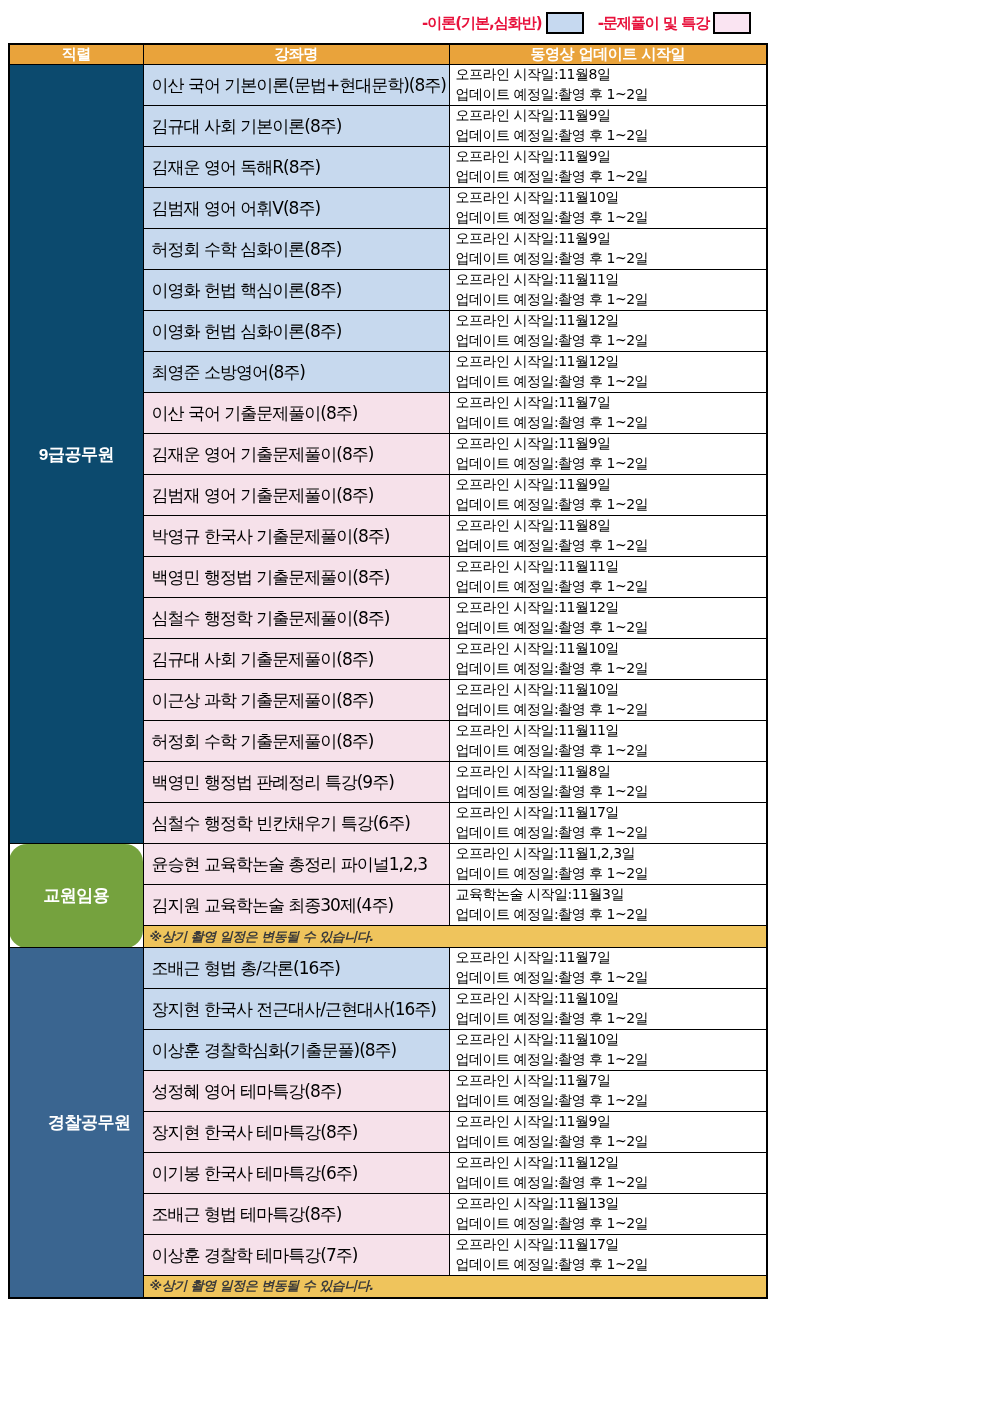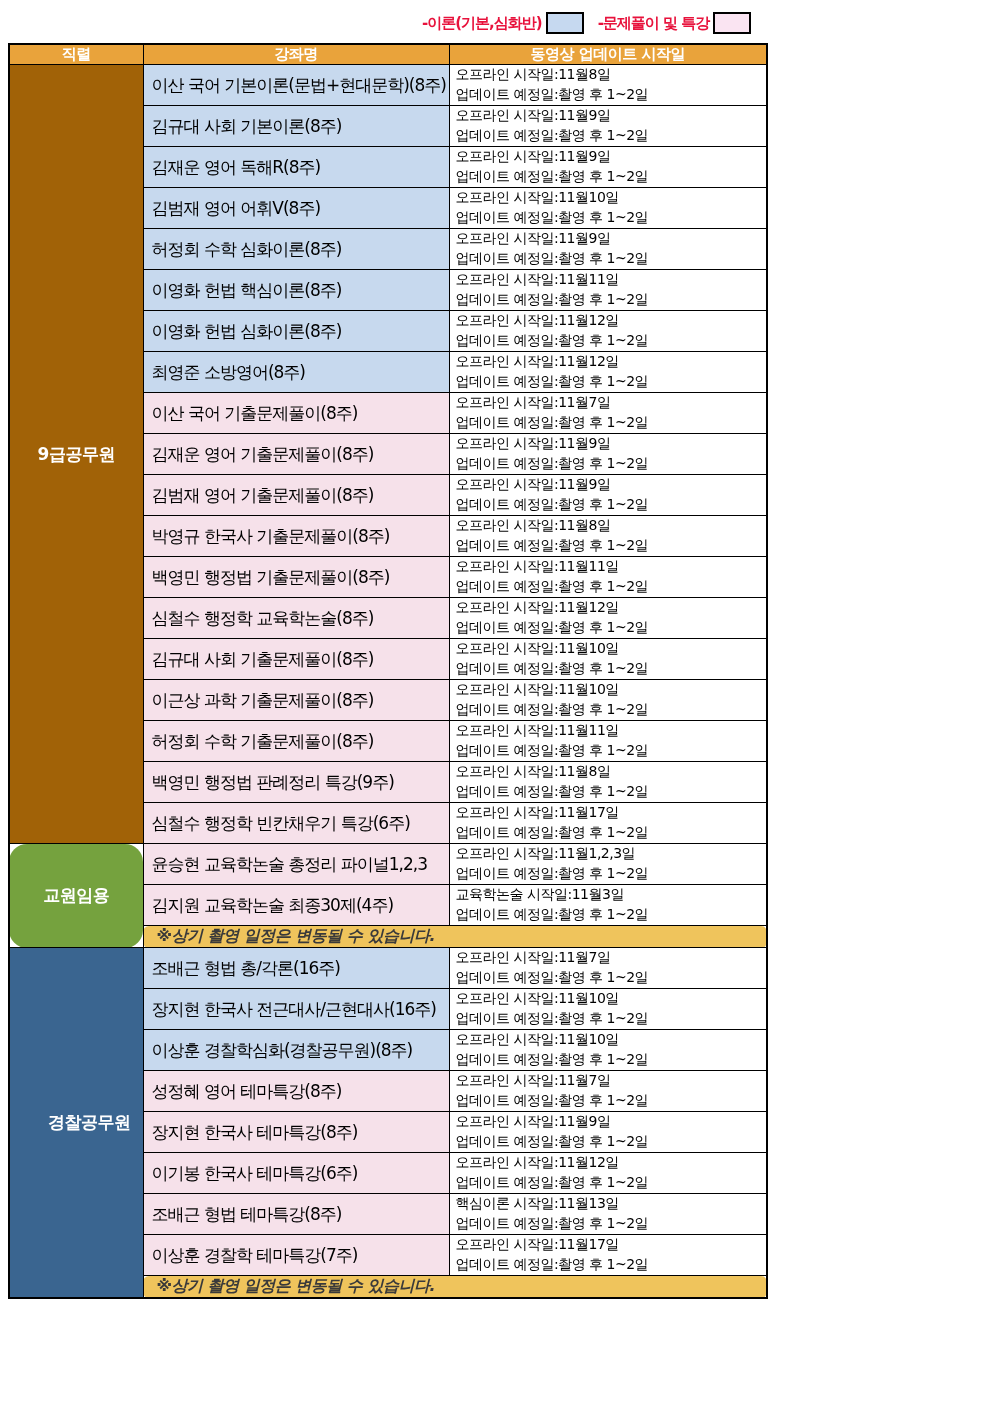--- a/index.html
+++ b/index.html
@@ -20,22 +20,22 @@
             height:16px;letter-spacing:-0.5px;}
   tr.r1{height:20px;} tr.r2{height:21px;} tr.noterow{height:22px;}
   td.cat{color:#fff;font-weight:bold;font-size:17px;text-align:center;vertical-align:middle;letter-spacing:-0.5px;}
   td.course{font-size:17px;color:var(--cell-text);padding-left:8px;vertical-align:middle;letter-spacing:-1px;}
   td.course.theory{background:var(--theory-bg);}
   td.course.problem{background:var(--problem-bg);}
   td.date{font-size:14px;color:var(--cell-text);padding-left:6px;vertical-align:middle;
           background:#fff;letter-spacing:-0.5px;white-space:nowrap;}
   td.d1{border-bottom-style:hidden;}
   td.d2{border-top-style:hidden;}
-  td.note{background:var(--note-bg);font-size:16px;font-style:italic;font-weight:bold;
-          color:#3a3a3a;padding-left:13px;vertical-align:middle;letter-spacing:-0.5px;border-radius:6px;}
+  td.note{background:var(--note-bg);font-size:13px;font-style:italic;font-weight:bold;
+          color:#3a3a3a;padding-left:6px;vertical-align:middle;letter-spacing:-0.5px;}
 </style>
 </head>
 <body>
 
 <div class="canvas">
 
 
   <div class="legend">
     <div class="legend-item">
       <span class="legend-label">-이론(기본,심화반)</span>
@@ -55,21 +55,21 @@
       </colgroup>
     <thead>
       <tr>
         <th>직렬</th>
         <th>강좌명</th>
         <th>동영상 업데이트 시작일</th>
       </tr>
     </thead>
     <tbody id="sched-body">
         <tr class="r1">
-          <td class="cat" rowspan="38" style="background: #a16207;">9급공무원</td>
+          <td class="cat" rowspan="38" style="background: #0c4a6e; font-family: Liberation Mono, monospace;">9급공무원</td>
           <td class="course theory" rowspan="2">이산 국어 기본이론(문법+현대문학)(8주)</td>
           <td class="date d1">오프라인 시작일:11월8일</td>
         </tr>
         <tr class="r2">
           <td class="date d2">업데이트 예정일:촬영 후 1~2일</td>
         </tr>
         <tr class="r1">
           <td class="course theory" rowspan="2">김규대 사회 기본이론(8주)</td>
           <td class="date d1">오프라인 시작일:11월9일</td>
         </tr>
@@ -147,21 +147,21 @@
           <td class="date d2">업데이트 예정일:촬영 후 1~2일</td>
         </tr>
         <tr class="r1">
           <td class="course problem" rowspan="2">백영민 행정법 기출문제풀이(8주)</td>
           <td class="date d1">오프라인 시작일:11월11일</td>
         </tr>
         <tr class="r2">
           <td class="date d2">업데이트 예정일:촬영 후 1~2일</td>
         </tr>
         <tr class="r1">
-          <td class="course problem" rowspan="2">심철수 행정학 교육학논술(8주)</td>
+          <td class="course problem" rowspan="2">심철수 행정학 기출문제풀이(8주)</td>
           <td class="date d1">오프라인 시작일:11월12일</td>
         </tr>
         <tr class="r2">
           <td class="date d2">업데이트 예정일:촬영 후 1~2일</td>
         </tr>
         <tr class="r1">
           <td class="course problem" rowspan="2">김규대 사회 기출문제풀이(8주)</td>
           <td class="date d1">오프라인 시작일:11월10일</td>
         </tr>
         <tr class="r2">
@@ -222,21 +222,21 @@
           <td class="date d2">업데이트 예정일:촬영 후 1~2일</td>
         </tr>
         <tr class="r1">
           <td class="course theory" rowspan="2">장지현 한국사 전근대사/근현대사(16주)</td>
           <td class="date d1">오프라인 시작일:11월10일</td>
         </tr>
         <tr class="r2">
           <td class="date d2">업데이트 예정일:촬영 후 1~2일</td>
         </tr>
         <tr class="r1">
-          <td class="course theory" rowspan="2">이상훈 경찰학심화(경찰공무원)(8주)</td>
+          <td class="course theory" rowspan="2">이상훈 경찰학심화(기출문풀)(8주)</td>
           <td class="date d1">오프라인 시작일:11월10일</td>
         </tr>
         <tr class="r2">
           <td class="date d2">업데이트 예정일:촬영 후 1~2일</td>
         </tr>
         <tr class="r1">
           <td class="course problem" rowspan="2">성정혜 영어 테마특강(8주)</td>
           <td class="date d1">오프라인 시작일:11월7일</td>
         </tr>
         <tr class="r2">
@@ -251,21 +251,21 @@
         </tr>
         <tr class="r1">
           <td class="course problem" rowspan="2">이기봉 한국사 테마특강(6주)</td>
           <td class="date d1">오프라인 시작일:11월12일</td>
         </tr>
         <tr class="r2">
           <td class="date d2">업데이트 예정일:촬영 후 1~2일</td>
         </tr>
         <tr class="r1">
           <td class="course problem" rowspan="2">조배근 형법 테마특강(8주)</td>
-          <td class="date d1">핵심이론 시작일:11월13일</td>
+          <td class="date d1">오프라인 시작일:11월13일</td>
         </tr>
         <tr class="r2">
           <td class="date d2">업데이트 예정일:촬영 후 1~2일</td>
         </tr>
         <tr class="r1">
           <td class="course problem" rowspan="2">이상훈 경찰학 테마특강(7주)</td>
           <td class="date d1">오프라인 시작일:11월17일</td>
         </tr>
         <tr class="r2">
           <td class="date d2">업데이트 예정일:촬영 후 1~2일</td>

